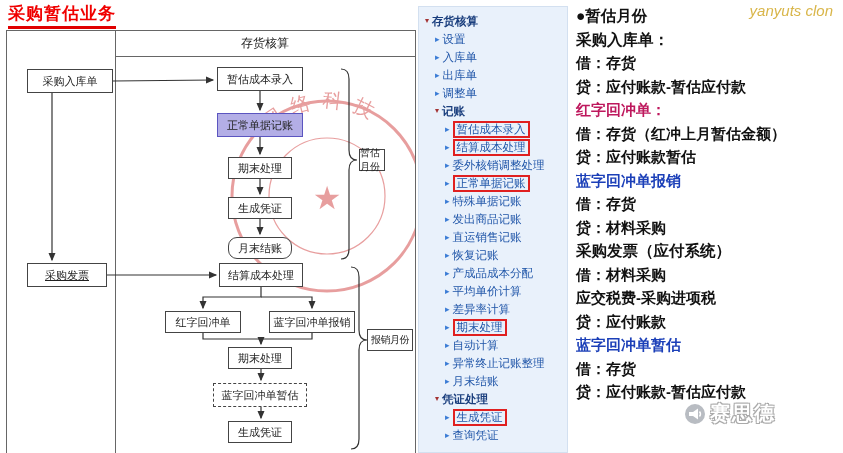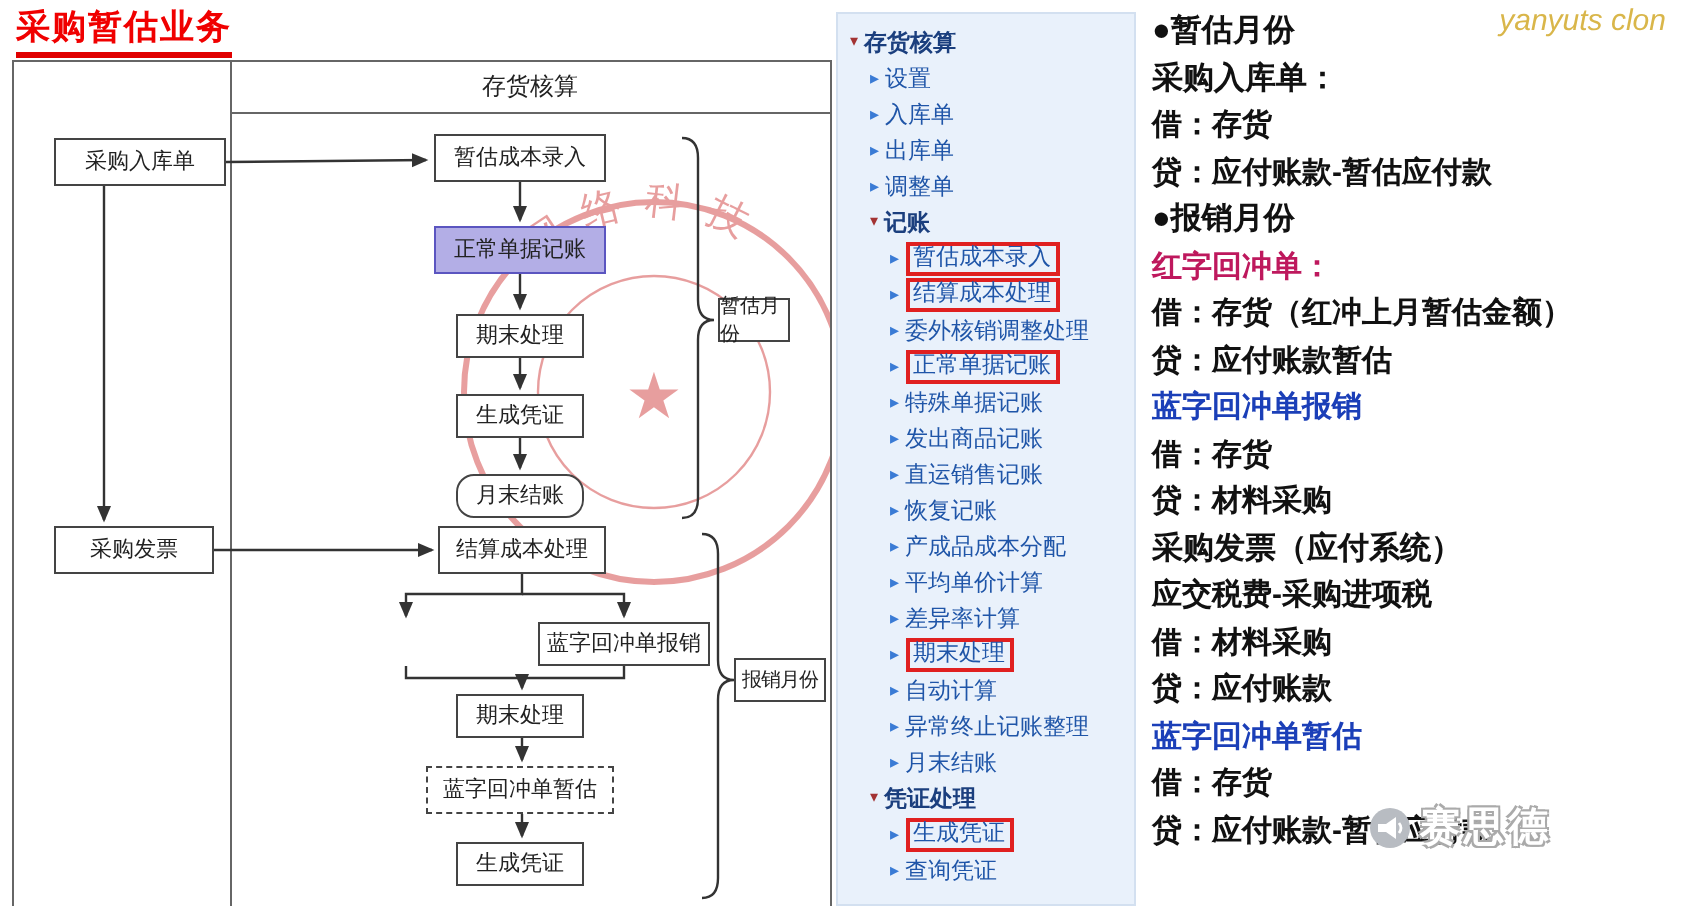--- a/index.html
+++ b/index.html
@@ -22,30 +22,30 @@
       font-size:11px;color:#222;text-align:center;line-height:1.1;box-sizing:border-box;z-index:3;}
   .nd.hl{background:#b3aee6;border-color:#5b55c0;}
   .nd.dash{border-style:dashed;}
   .nd.round{border-radius:9px;}
   #n1{left:20px;top:38px;width:86px;height:24px;}
   #n2{left:210px;top:36px;width:86px;height:24px;}
   #n3{left:210px;top:82px;width:86px;height:24px;}
   #n4{left:221px;top:126px;width:64px;height:22px;}
   #n5{left:221px;top:166px;width:64px;height:22px;}
   #n6{left:221px;top:206px;width:64px;height:22px;}
-  #n7{left:20px;top:232px;width:80px;height:24px;}
+  #n7{left:20px;top:232px;width:80px;height:24px;text-decoration:underline;}
   #n8{left:212px;top:232px;width:84px;height:24px;}
   #n9{left:158px;top:280px;width:76px;height:22px;}
   #n10{left:262px;top:280px;width:86px;height:22px;}
   #n11{left:221px;top:316px;width:64px;height:22px;}
   #n12{left:206px;top:352px;width:94px;height:24px;}
   #n13{left:221px;top:390px;width:64px;height:22px;}
   .brace-label{position:absolute;border:1px solid #444;display:flex;align-items:center;justify-content:center;
                font-size:10px;color:#222;background:#fff;box-sizing:border-box;z-index:3;}
-  #bl1{left:352px;top:118px;width:36px;height:22px;}
+  #bl1{left:352px;top:118px;width:26px;height:22px;}
   #bl2{left:360px;top:298px;width:46px;height:22px;letter-spacing:-0.5px;}
   #fc-svg{position:absolute;left:0;top:0;z-index:2;}
   #seal-svg{position:absolute;left:0;top:0;z-index:1;pointer-events:none;}
 
   
   #menu{position:absolute;left:418px;top:6px;width:150px;height:447px;background:#e9f1fb;
         box-sizing:border-box;padding:5px 2px 2px 2px;border:1px solid #d3e0f0;}
   .mi{height:18px;display:flex;align-items:center;gap:3px;font-size:11.5px;color:#1f55a8;white-space:nowrap;cursor:default;}
   .mi .mk-group{color:#a33333;font-size:8px;line-height:1;}
   .mi .mk-leaf{color:#3a7bd5;font-size:9px;line-height:1;}
@@ -122,20 +122,21 @@
     <div id="fc-coldiv"></div>
 
     <div id="n1" class="nd">采购入库单</div>
     <div id="n2" class="nd">暂估成本录入</div>
     <div id="n3" class="nd hl">正常单据记账</div>
     <div id="n4" class="nd">期末处理</div>
     <div id="n5" class="nd">生成凭证</div>
     <div id="n6" class="nd round">月末结账</div>
     <div id="n7" class="nd">采购发票</div>
     <div id="n8" class="nd">结算成本处理</div>
+    <div id="n9" class="nd">红字回冲单</div>
     <div id="n10" class="nd">蓝字回冲单报销</div>
     <div id="n11" class="nd">期末处理</div>
     <div id="n12" class="nd dash">蓝字回冲单暂估</div>
     <div id="n13" class="nd">生成凭证</div>
 
     <div id="bl1" class="brace-label">暂估月份</div>
     <div id="bl2" class="brace-label">报销月份</div>
   </div>
 
   <div id="menu">
@@ -235,30 +236,29 @@
         <span class="mk-leaf">▸</span>
         <span>查询凭证</span>
       </div>
   </div>
 
   <div id="right">
     <div class="ln h">●暂估月份</div>
     <div class="ln h">采购入库单：</div>
     <div class="ln">借：存货</div>
     <div class="ln">贷：应付账款-暂估应付款</div>
-    <div class="ln h">●报销月份</div>
     <div class="ln red">红字回冲单：</div>
     <div class="ln">借：存货（红冲上月暂估金额）</div>
     <div class="ln">贷：应付账款暂估</div>
     <div class="ln blue">蓝字回冲单报销</div>
     <div class="ln">借：存货</div>
     <div class="ln">贷：材料采购</div>
     <div class="ln h">采购发票（应付系统）</div>
+    <div class="ln">借：材料采购</div>
     <div class="ln">应交税费-采购进项税</div>
-    <div class="ln">借：材料采购</div>
     <div class="ln">贷：应付账款</div>
     <div class="ln blue">蓝字回冲单暂估</div>
     <div class="ln">借：存货</div>
     <div class="ln">贷：应付账款-暂估应付款</div>
   </div>
 
   <div id="logo">
     <svg width="22" height="22" viewBox="0 0 22 22">
       <circle cx="11" cy="11" r="10" fill="#b8bcc2"></circle>
       <path d="M5 9 L9 9 L14 5.5 V16.5 L9 13 L5 13 Z" fill="#fff"></path>

